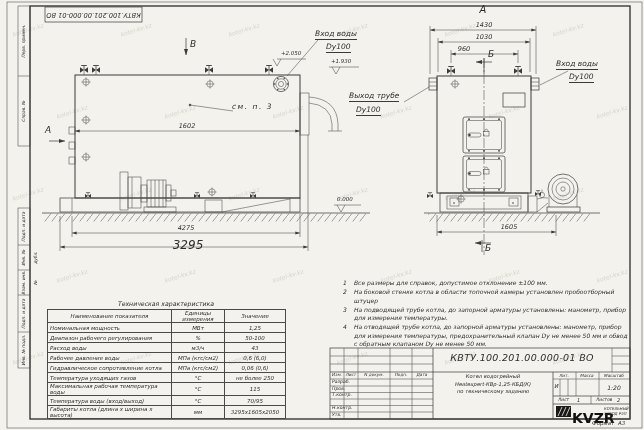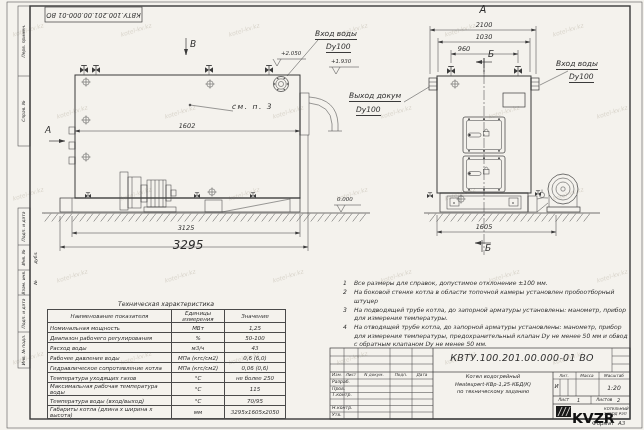--- a/index.html
+++ b/index.html
@@ -331,34 +331,34 @@
 
 <div class="t" style="left:190px;top:40px;font-size:9px">В</div>
 <div class="t" style="left:45px;top:126px;font-size:9px">А</div>
 <div class="t" style="left:232px;top:103px;font-size:7.5px;letter-spacing:1.5px">см. п. 3</div>
 <div class="t u" style="left:315px;top:30px;font-size:7.5px">Вход воды</div>
 <div class="t u" style="left:326px;top:43px;font-size:7.5px">Dy100</div>
 <div class="t" style="left:281px;top:51px;font-size:5.5px">+2.050</div>
 <div class="t" style="left:331px;top:59px;font-size:5.5px">+1.930</div>
 <div class="t" style="left:337px;top:197px;font-size:5.5px">0.000</div>
 <div class="t ctr" style="left:187px;top:123px;font-size:6.5px">1602</div>
-<div class="t ctr" style="left:186px;top:225px;font-size:6.5px">3125</div>
+<div class="t ctr" style="left:186px;top:225px;font-size:6.5px">4275</div>
 <div class="t ctr" style="left:188px;top:239px;font-size:12px">3295</div>
 
 <div class="t ctr" style="left:483px;top:5px;font-size:10px">А</div>
-<div class="t ctr" style="left:484px;top:22px;font-size:6.5px">2100</div>
+<div class="t ctr" style="left:484px;top:22px;font-size:6.5px">1430</div>
 <div class="t ctr" style="left:484px;top:34px;font-size:6.5px">1030</div>
 <div class="t ctr" style="left:464px;top:46px;font-size:6.5px">960</div>
 <div class="t" style="left:488px;top:50px;font-size:9px">Б</div>
 <div class="t" style="left:485px;top:244px;font-size:9px">Б</div>
 <div class="t u" style="left:556px;top:60px;font-size:7.5px">Вход воды</div>
 <div class="t u" style="left:569px;top:73px;font-size:7.5px">Dy100</div>
-<div class="t u" style="left:349px;top:92px;font-size:7.5px">Выход докум</div>
+<div class="t u" style="left:349px;top:92px;font-size:7.5px">Выход трубе</div>
 <div class="t u" style="left:356px;top:106px;font-size:7.5px">Dy100</div>
-<div class="t ctr" style="left:484px;top:224px;font-size:6.5px">1605</div>
+<div class="t ctr" style="left:509px;top:224px;font-size:6.5px">1605</div>
 
 <div class="notes">
   <div class="note">
         <span class="nn">1</span>
         <span class="nt">Все размеры для справок, допустимое отклонение ±100 мм.</span>
       </div>
   <div class="note">
         <span class="nn">2</span>
         <span class="nt">На боковой стенке котла в области топочной камеры установлен пробоотборный штуцер</span>
       </div>

